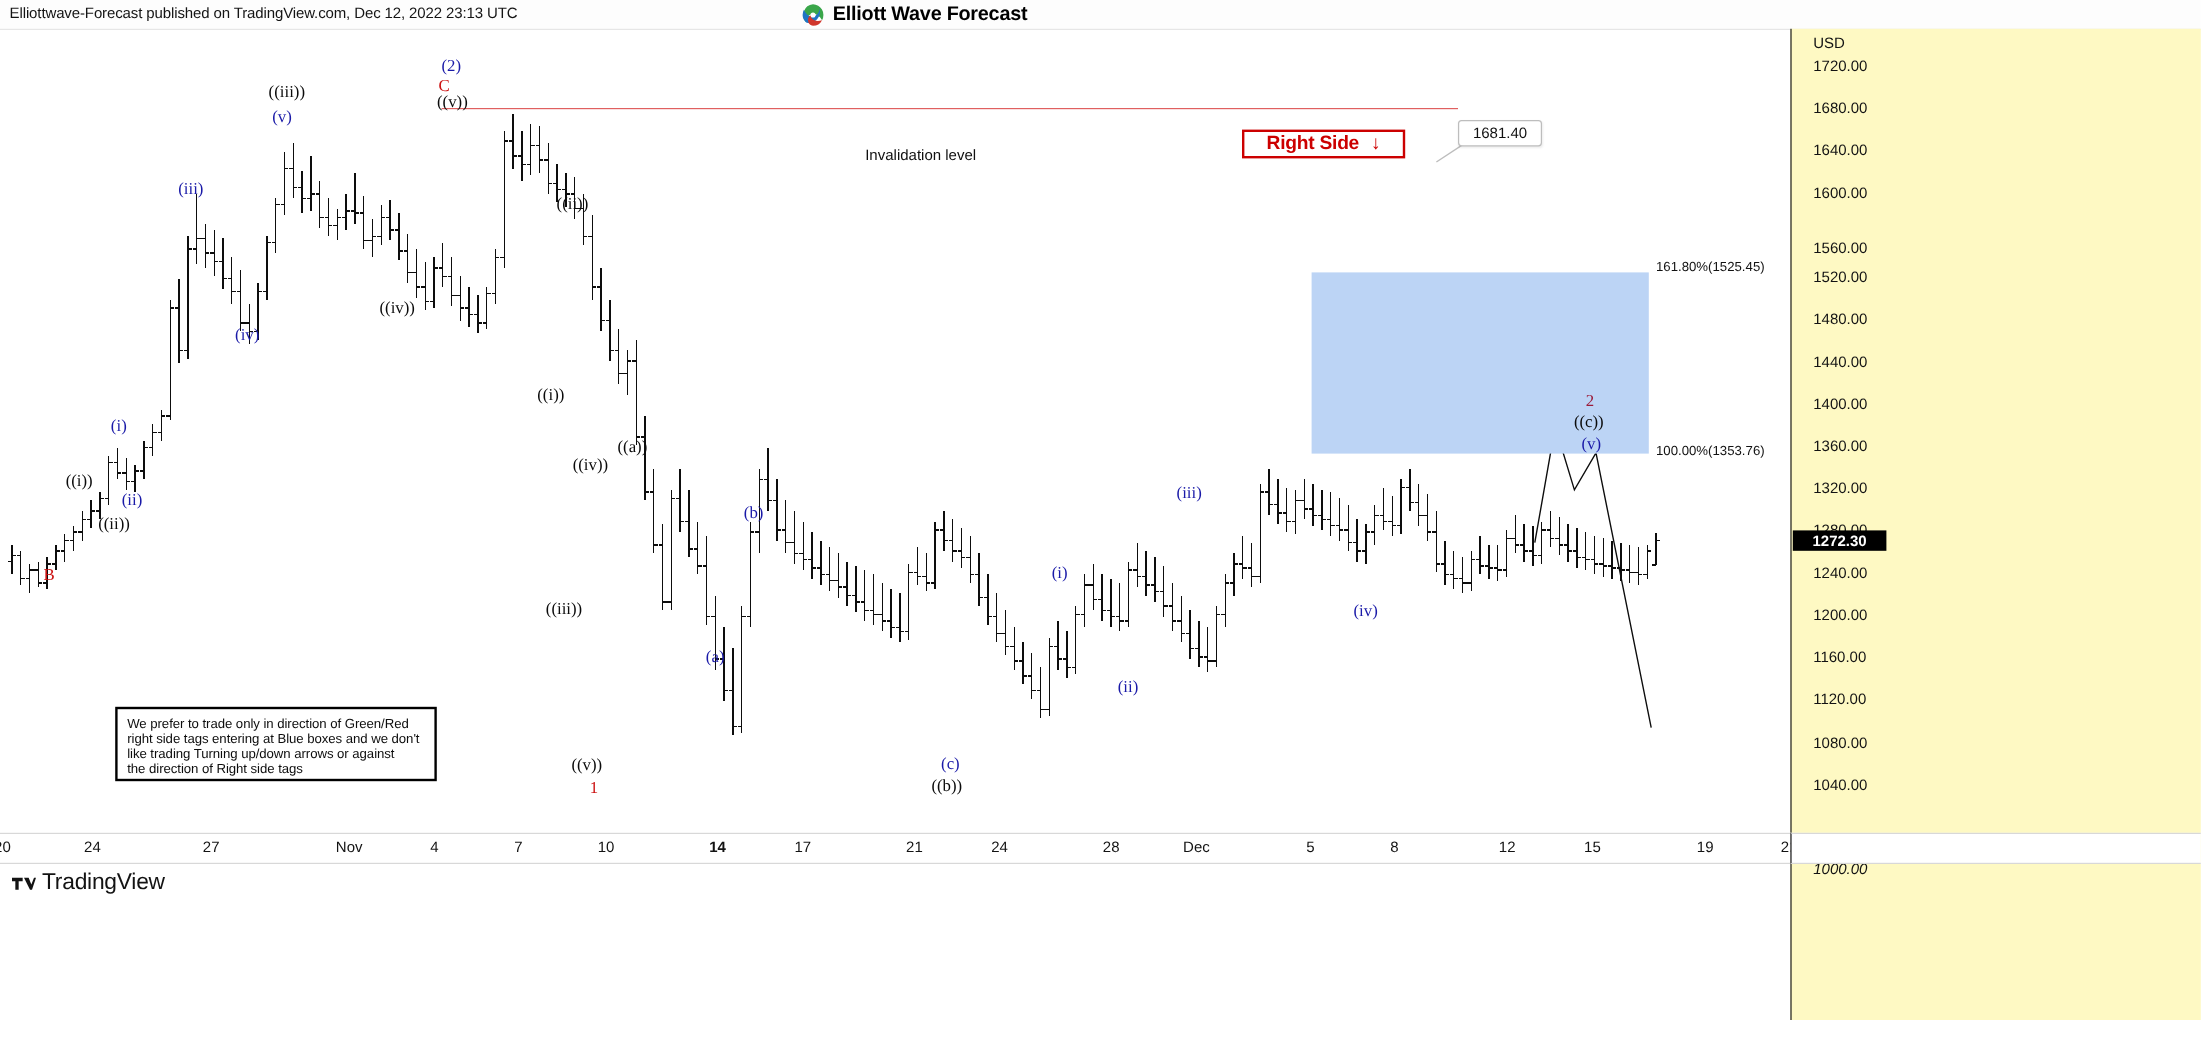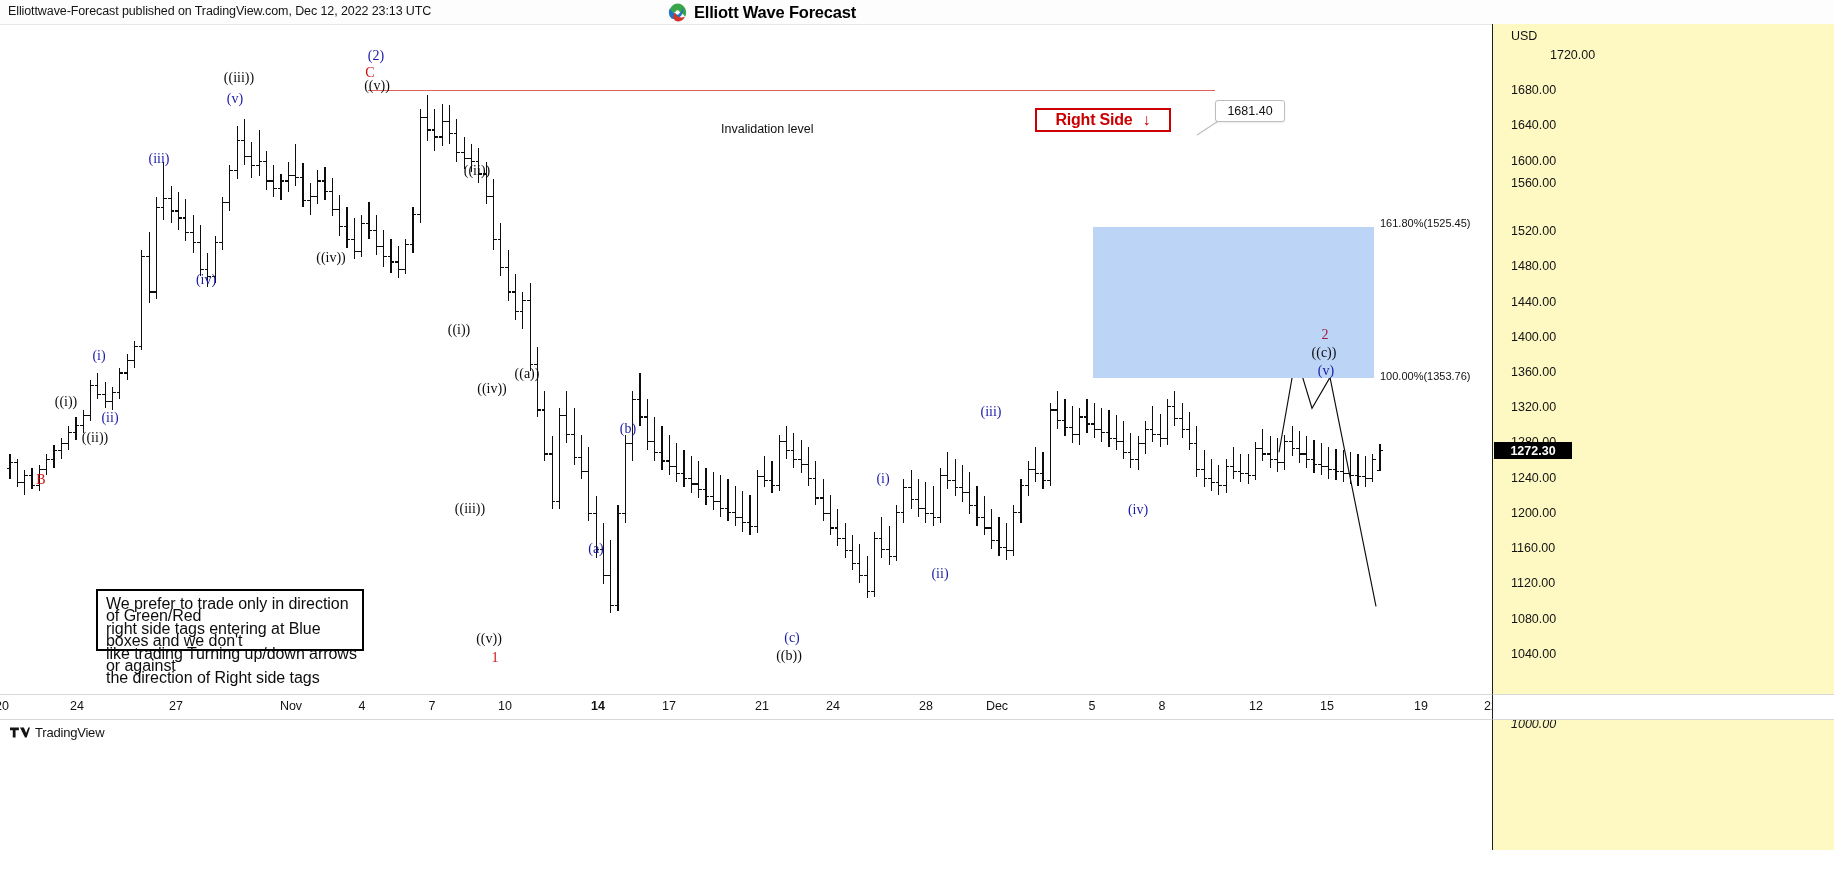--- a/index.html
+++ b/index.html
@@ -70,34 +70,34 @@
     position:absolute;left:1492px;top:694px;width:342px;height:24px;
     border-top:1px solid #d8d8d8;border-bottom:1px solid #d8d8d8;border-left:1px solid #1e1e1e;
     background:#fff;
   }
 
   
   .tv-logo{
     position:absolute;left:10px;top:725px;display:flex;align-items:center;gap:5px;
   }
   .tv-mark{width:20px;height:13px;display:block;}
-  .tv-name{font-size:13px;color:#131313;letter-spacing:-0.2px;}
+  .tv-name{font-size:19px;color:#131313;letter-spacing:-0.2px;}
   .footer-note{
     position:absolute;left:1075px;top:722px;font-size:16.5px;color:#161616;white-space:nowrap;
     letter-spacing:-0.1px;
   }
 
   
   .disclaimer{
     position:absolute;left:96px;top:545px;width:268px;height:62px;
     border:2px solid #000;background:#fff;box-sizing:border-box;
     padding:7px 0 0 8px;
   }
   .disclaimer p{
-    margin:0;font-size:16px;line-height:12.4px;color:#0d0d0d;letter-spacing:-0.05px;
+    margin:0;font-size:11px;line-height:12.4px;color:#0d0d0d;letter-spacing:-0.05px;
   }
   .rs-box{
     position:absolute;left:1035px;top:64px;width:136px;height:24px;
     border:2px solid #cc0000;background:#fff;box-sizing:border-box;
     display:flex;align-items:center;justify-content:center;gap:10px;
   }
   .rs-text{font-size:16px;font-weight:bold;color:#cc0000;letter-spacing:-0.2px;}
   .rs-arrow{font-size:16px;font-weight:bold;color:#cc0000;line-height:1;}
   .price-callout{
     position:absolute;left:1215px;top:56px;width:68px;height:20px;
@@ -392,25 +392,25 @@
         <div class="wlabel wl-blue" style="left: 1138px; top: 458px; font-size: 14px;">(iv)</div>
         <div class="wlabel wl-maroon" style="left: 1325px; top: 283px; font-size: 14px;">2</div>
         <div class="wlabel wl-black" style="left: 1324px; top: 301px; font-size: 14px;">((c))</div>
         <div class="wlabel wl-blue" style="left: 1326px; top: 319px; font-size: 14px;">(v)</div>
       </div>
   </div>
 
   <div class="price-axis">
     <div class="unit">USD</div>
     <div id="price-ticks">
-        <div class="tick" style="top: 24px; margin-left: 39px;">1720.00</div>
+        <div class="tick" style="top: 24px;">1720.00</div>
         <div class="tick" style="top: 59.2222px;">1680.00</div>
         <div class="tick" style="top: 94.4444px;">1640.00</div>
         <div class="tick" style="top: 129.667px;">1600.00</div>
-        <div class="tick" style="top: 152px; text-align: right;">1560.00</div>
+        <div class="tick" style="top: 176px; text-align: right;">1560.00</div>
         <div class="tick" style="top: 200.111px;">1520.00</div>
         <div class="tick" style="top: 235.333px;">1480.00</div>
         <div class="tick" style="top: 270.556px;">1440.00</div>
         <div class="tick" style="top: 305.778px;">1400.00</div>
         <div class="tick" style="top: 341px;">1360.00</div>
         <div class="tick" style="top: 376.222px;">1320.00</div>
         <div class="tick" style="top: 411.444px;">1280.00</div>
         <div class="tick" style="top: 446.667px;">1240.00</div>
         <div class="tick" style="top: 481.889px;">1200.00</div>
         <div class="tick" style="top: 517.111px;">1160.00</div>

